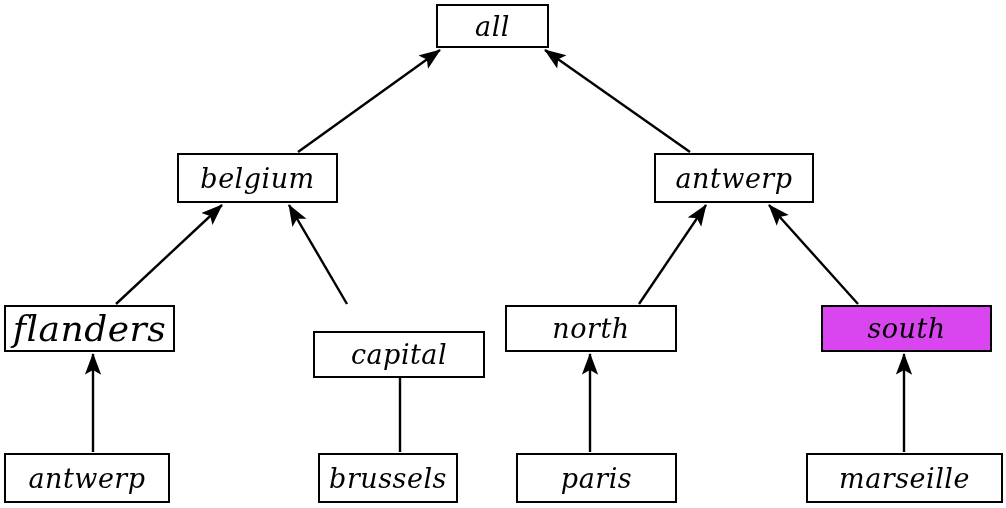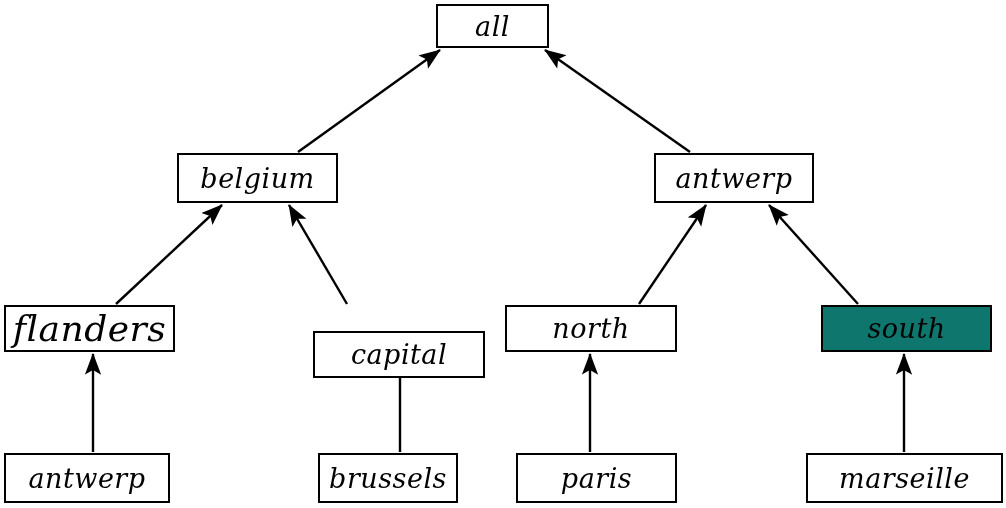--- a/index.html
+++ b/index.html
@@ -78,21 +78,21 @@
       </div>
       <div class="node" style="left: 4px; top: 305px; width: 171px; height: 47px; border-color: rgb(0, 0, 0); background: rgb(255, 255, 255);">
         <span class="node-label" style="font-size: 36px;">flanders</span>
       </div>
       <div class="node" style="left: 313px; top: 305px; width: 172px; height: 47px; border-color: rgb(0, 0, 0); background: rgb(255, 255, 255); margin-top: 26px;">
         <span class="node-label" style="font-size: 27px;">capital</span>
       </div>
       <div class="node" style="left: 505px; top: 305px; width: 172px; height: 47px; border-color: rgb(0, 0, 0); background: rgb(255, 255, 255);">
         <span class="node-label" style="font-size: 27px;">north</span>
       </div>
-      <div class="node" style="left: 821px; top: 305px; width: 171px; height: 47px; border-color: rgb(0, 0, 0); background: #0f766e;">
+      <div class="node" style="left: 821px; top: 305px; width: 171px; height: 47px; border-color: rgb(0, 0, 0); background: #d946ef;">
         <span class="node-label" style="font-size: 27px;">south</span>
       </div>
       <div class="node" style="left: 4px; top: 453px; width: 166px; height: 50px; border-color: rgb(0, 0, 0); background: rgb(255, 255, 255);">
         <span class="node-label" style="font-size: 27px;">antwerp</span>
       </div>
       <div class="node" style="left: 318px; top: 453px; width: 140px; height: 50px; border-color: rgb(0, 0, 0); background: rgb(255, 255, 255);">
         <span class="node-label" style="font-size: 27px;">brussels</span>
       </div>
       <div class="node" style="left: 516px; top: 453px; width: 161px; height: 50px; border-color: rgb(0, 0, 0); background: rgb(255, 255, 255);">
         <span class="node-label" style="font-size: 27px;">paris</span>

